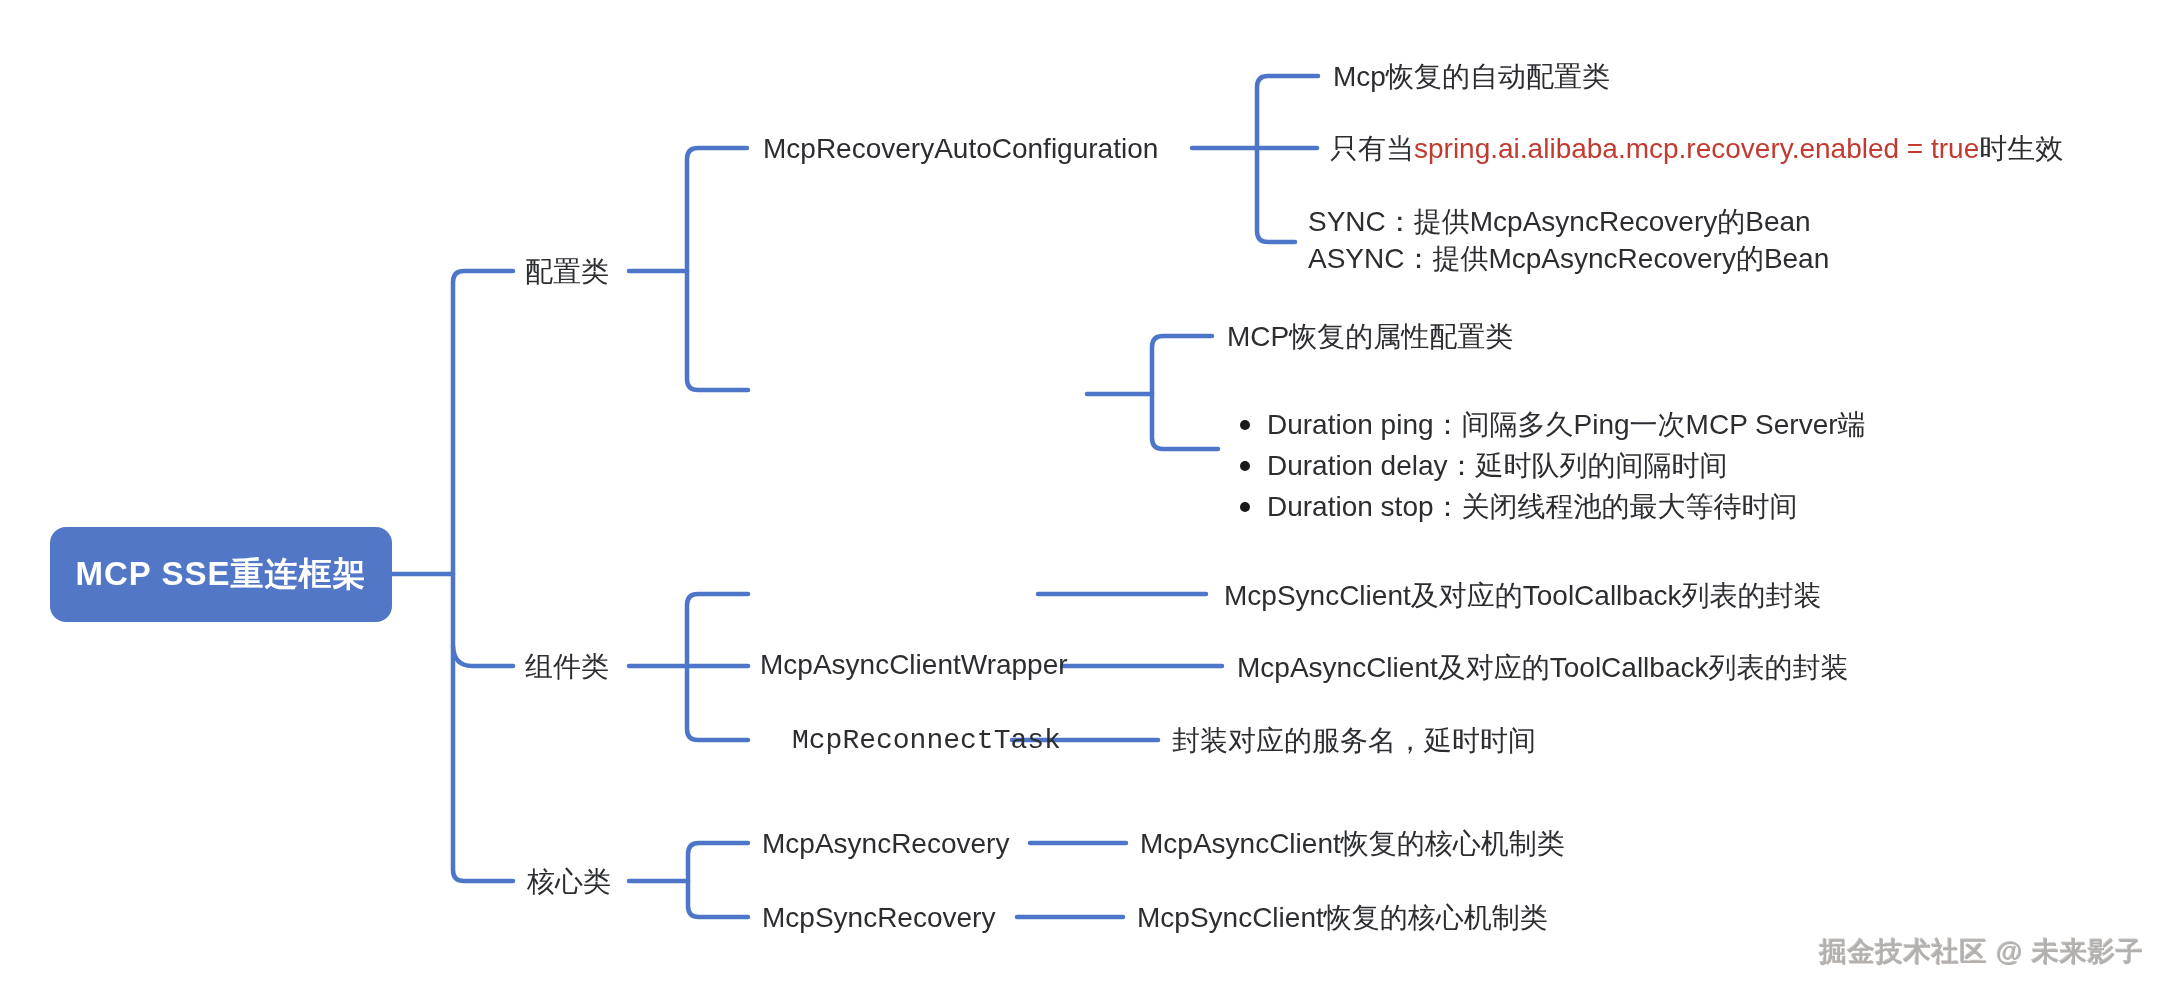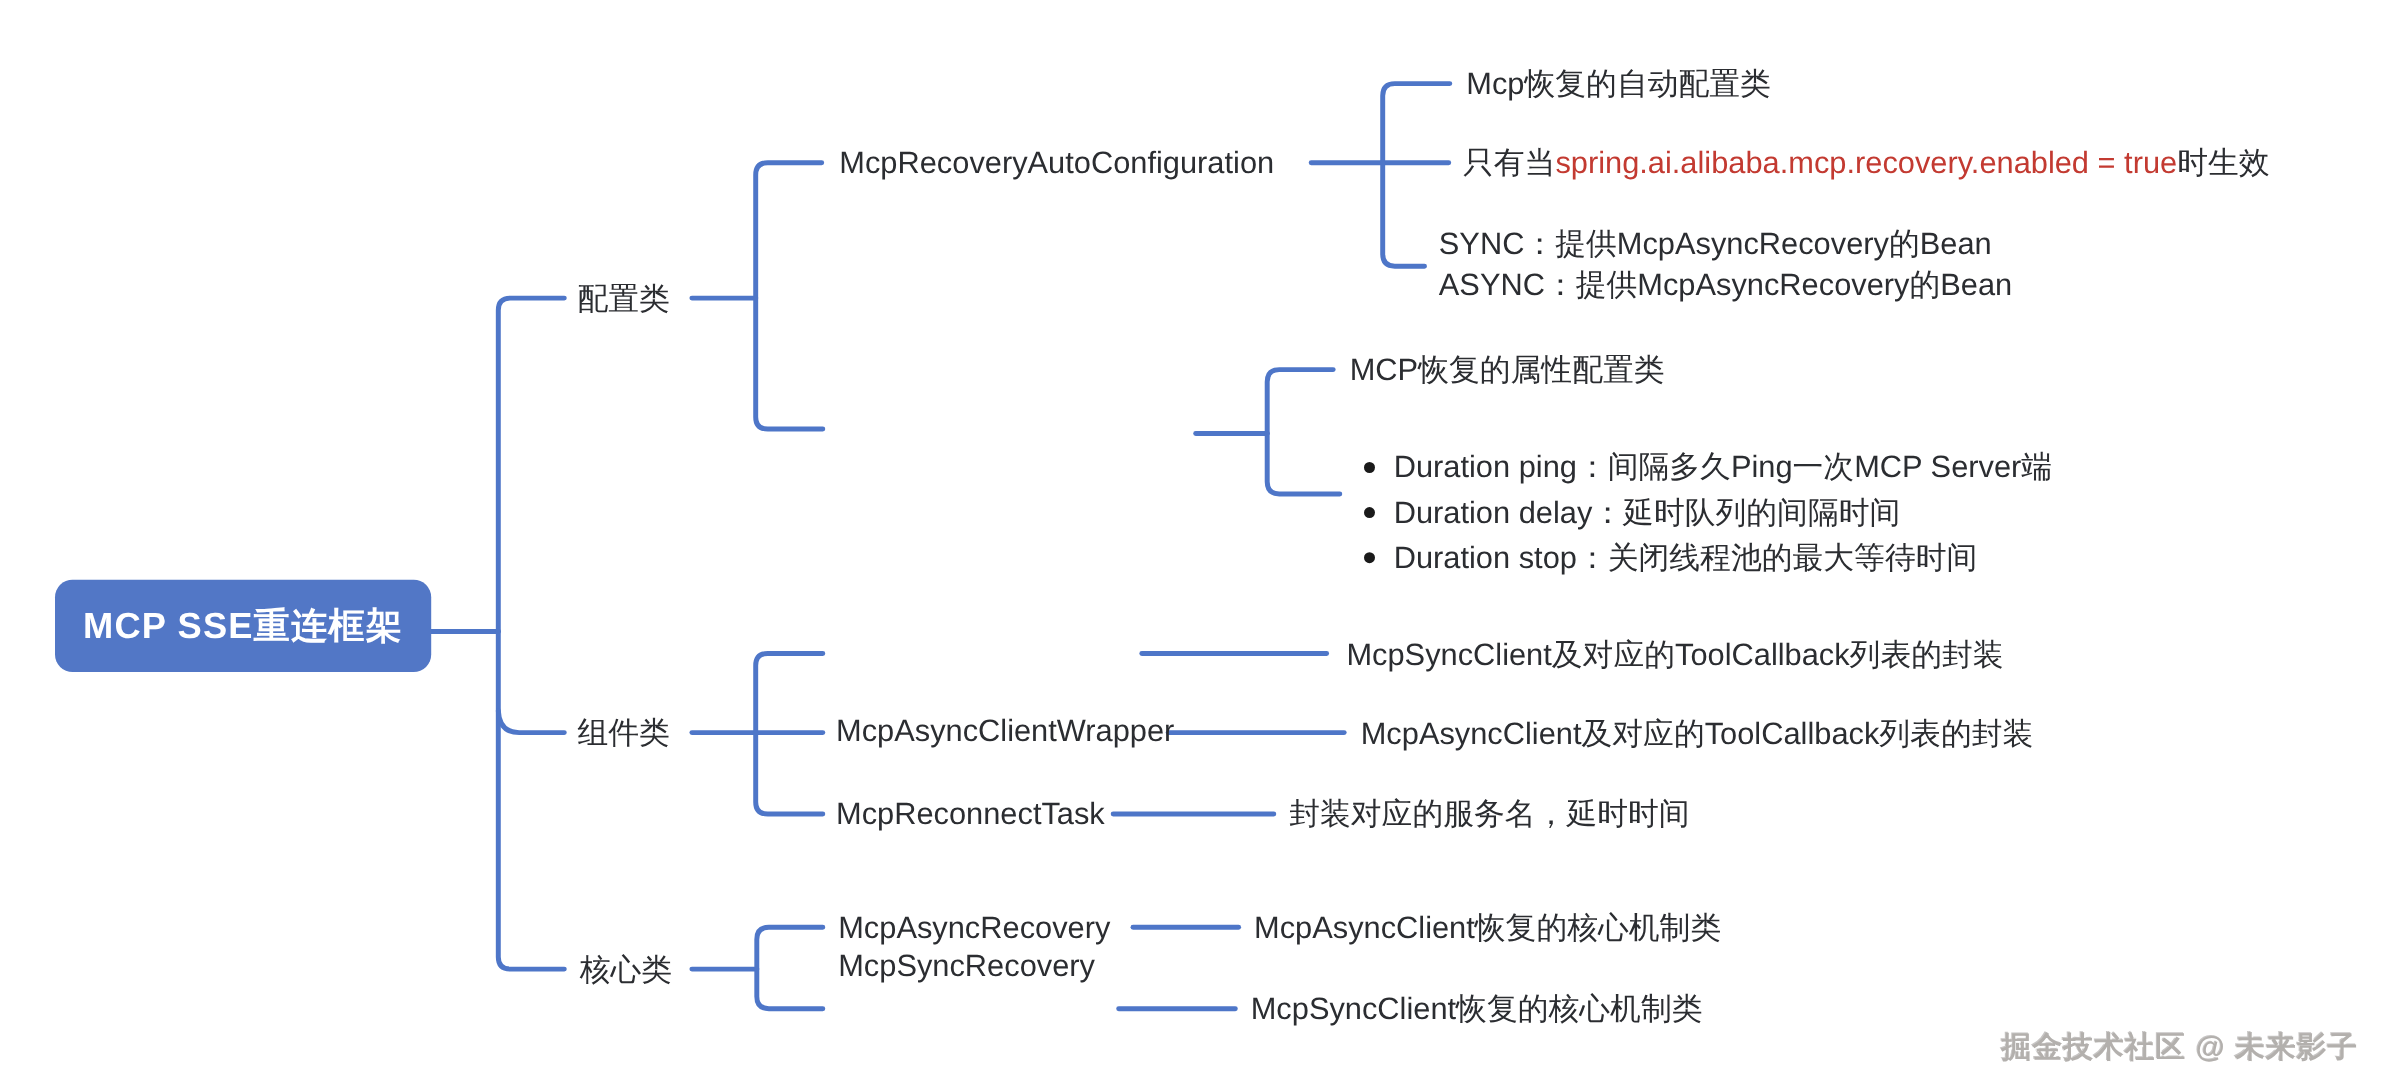--- a/index.html
+++ b/index.html
@@ -22,21 +22,21 @@
   #wires path{stroke:var(--line);stroke-width:4.5;fill:none;stroke-linecap:round;}
   .label{
     position:absolute;
     font-size:28px;
     line-height:1.25;
     white-space:nowrap;
     transform:translateY(-50%);
   }
   .root-box{
     position:absolute;
-    left:50px;top:527px;width:342px;height:84px;
+    left:50px;top:527px;width:342px;height:95px;
     background:var(--node-blue);
     border-radius:16px;
     display:flex;align-items:center;justify-content:center;
   }
   .root-box .root-label{
     color:#ffffff;font-size:33px;font-weight:bold;letter-spacing:1px;
   }
   .hl{color:var(--red);}
   .multiline{transform:translateY(-50%);}
   .multiline div{line-height:37px;}
@@ -128,27 +128,27 @@
       <span class="dot"></span>
       <span>Duration delay：延时队列的间隔时间</span>
     </div>
     <div class="bullet-row">
       <span class="dot"></span>
       <span>Duration stop：关闭线程池的最大等待时间</span>
     </div>
   </div>
 
   <div class="label" style="left:760px;top:664px;">McpAsyncClientWrapper</div>
-  <div class="label" style="left:760px;top:740px;">McpReconnectTask</div>
+  <div class="label" style="left:792px;top:740px;font-family:Liberation Mono, monospace;">McpReconnectTask</div>
 
   <div class="label" style="left:1224px;top:595px;">McpSyncClient及对应的ToolCallback列表的封装</div>
   <div class="label" style="left:1237px;top:667px;">McpAsyncClient及对应的ToolCallback列表的封装</div>
   <div class="label" style="left:1172px;top:740px;">封装对应的服务名，延时时间</div>
 
   <div class="label" style="left:762px;top:843px;">McpAsyncRecovery</div>
-  <div class="label" style="left:762px;top:878px;">McpSyncRecovery</div>
+  <div class="label" style="left:762px;top:917px;">McpSyncRecovery</div>
 
   <div class="label" style="left:1140px;top:843px;">McpAsyncClient恢复的核心机制类</div>
   <div class="label" style="left:1137px;top:917px;">McpSyncClient恢复的核心机制类</div>
 
   <div class="watermark">掘金技术社区 @ 未来影子</div>
 
 </div>
 
 </body></html>

